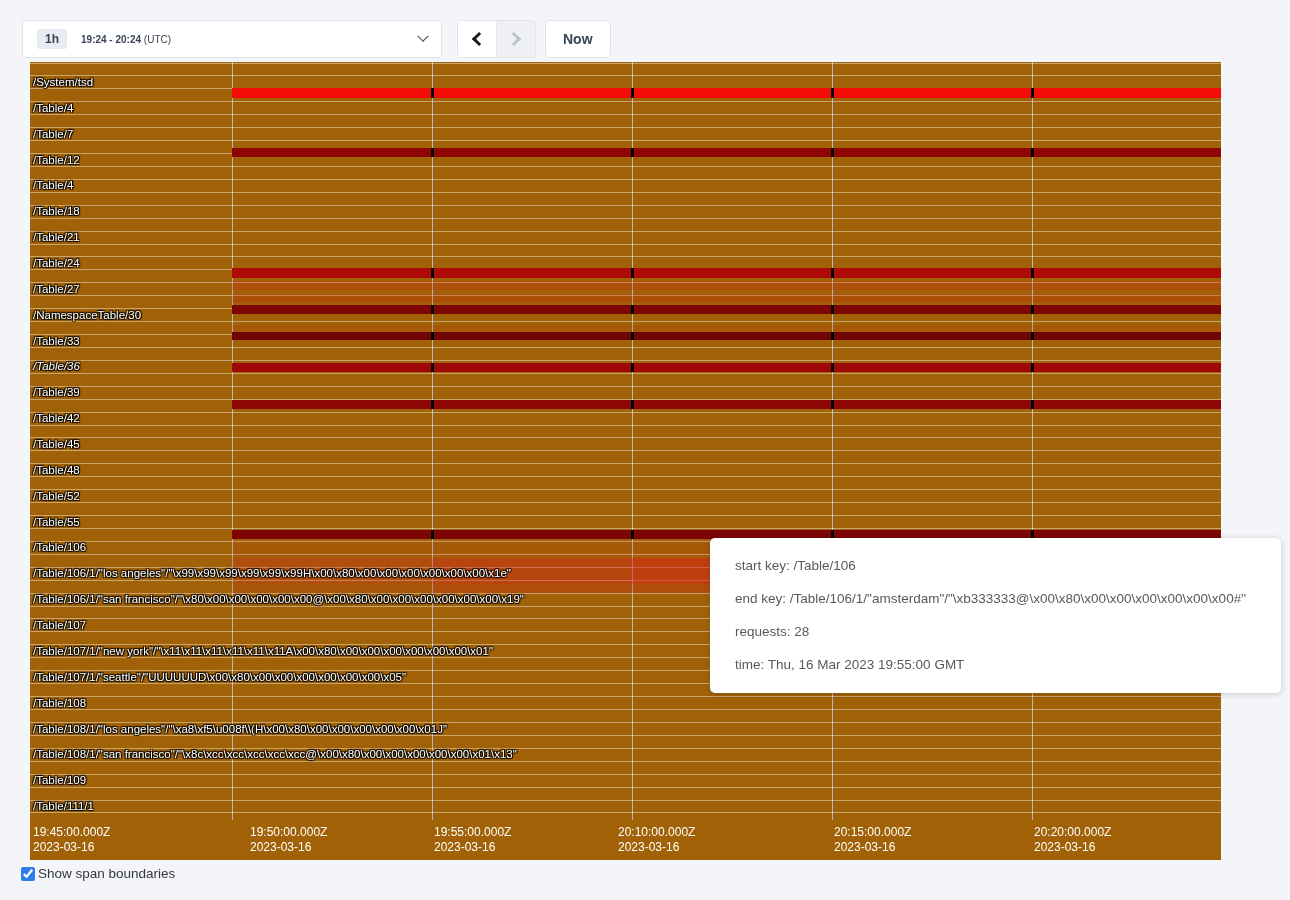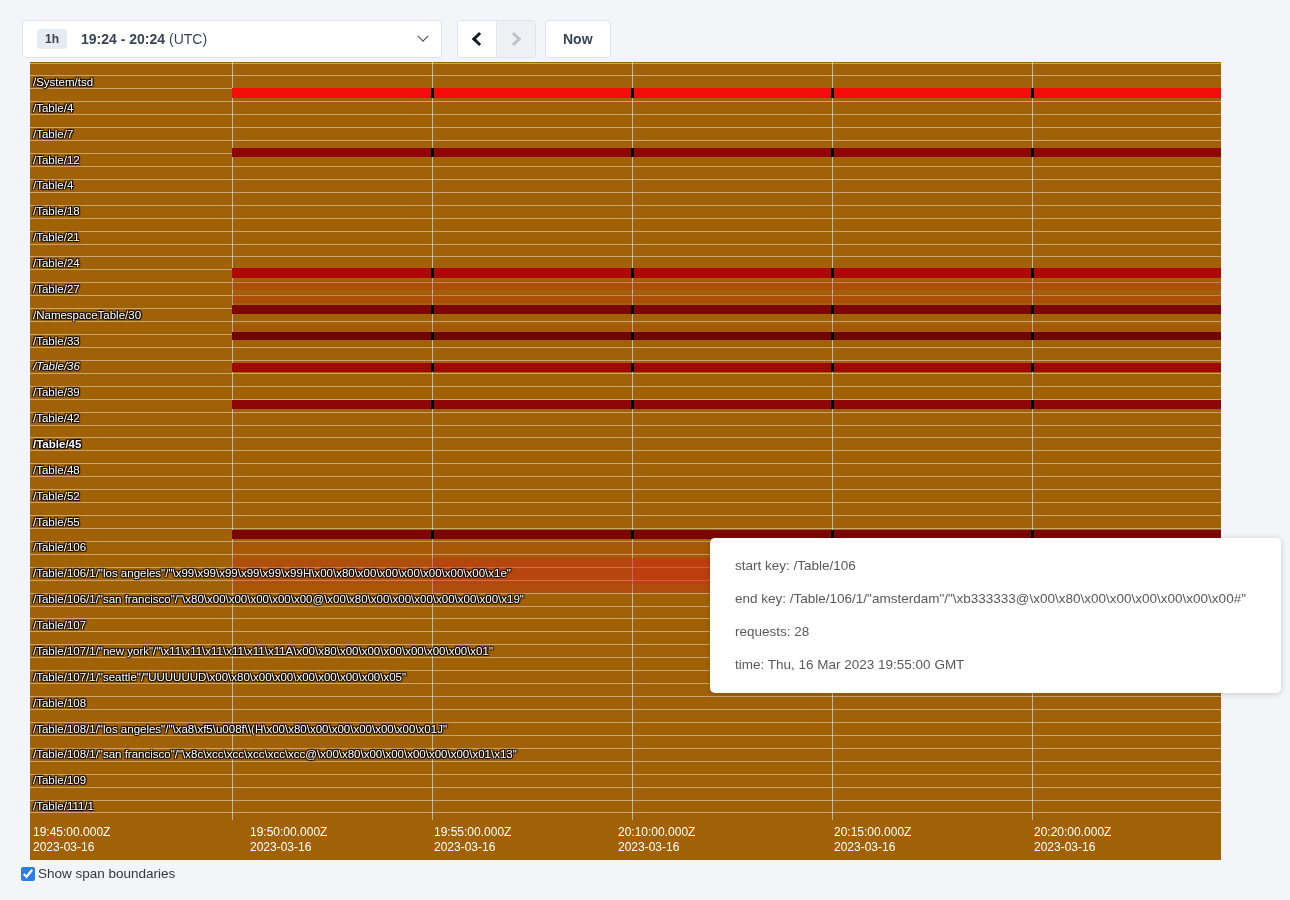--- a/index.html
+++ b/index.html
@@ -16,21 +16,21 @@
   .toolbar { position:absolute; left:0; top:0; width:100%; height:62px; }
   .time-dropdown {
     position:absolute; left:22px; top:20px; width:420px; height:38px;
     background:#fff; border:1px solid #e0e3ea; border-radius:4px;
     display:flex; align-items:center; padding:0 14px; cursor:pointer;
   }
   .badge {
     background:#e7ebf2; color:#394455; font-size:12px; font-weight:bold;
     border-radius:3px; padding:3px 8px; margin-right:14px;
   }
-  .range-text { font-size:14px; color:#394455; white-space:nowrap; }
+  .range-text { font-size:10px; color:#394455; white-space:nowrap; }
   .range-text b { font-weight:bold; }
   .chev-down {
     margin-left:auto; width:8px; height:8px;
     border-right:1.8px solid #404b5c; border-bottom:1.8px solid #404b5c;
     transform:rotate(45deg) translate(-2px,-2px);
   }
   .nav-group {
     position:absolute; left:457px; top:20px; height:38px; width:79px;
     border:1px solid #dfe3ea; border-radius:4px; overflow:hidden;
     display:flex; background:#fff;
@@ -219,21 +219,21 @@
       <div class="rowlabel" style="top: 117.44px;">/Table/4</div>
       <div class="rowlabel" style="top: 143.3px;">/Table/18</div>
       <div class="rowlabel" style="top: 169.16px;">/Table/21</div>
       <div class="rowlabel" style="top: 195.02px;">/Table/24</div>
       <div class="rowlabel" style="top: 220.88px;">/Table/27</div>
       <div class="rowlabel" style="top: 246.74px;">/NamespaceTable/30</div>
       <div class="rowlabel" style="top: 272.6px;">/Table/33</div>
       <div class="rowlabel" style="top: 298.46px; font-style: italic;">/Table/36</div>
       <div class="rowlabel" style="top: 324.32px;">/Table/39</div>
       <div class="rowlabel" style="top: 350.18px;">/Table/42</div>
-      <div class="rowlabel" style="top: 376.04px; font-weight: bold;">/Table/45</div>
+      <div class="rowlabel" style="top: 376.04px;">/Table/45</div>
       <div class="rowlabel" style="top: 401.9px;">/Table/48</div>
       <div class="rowlabel" style="top: 427.76px;">/Table/52</div>
       <div class="rowlabel" style="top: 453.62px;">/Table/55</div>
       <div class="rowlabel" style="top: 479.48px;">/Table/106</div>
       <div class="rowlabel" style="top: 505.34px;">/Table/106/1/"los angeles"/"\x99\x99\x99\x99\x99\x99H\x00\x80\x00\x00\x00\x00\x00\x00\x1e"</div>
       <div class="rowlabel" style="top: 531.2px;">/Table/106/1/"san francisco"/"\x80\x00\x00\x00\x00\x00@\x00\x80\x00\x00\x00\x00\x00\x00\x19"</div>
       <div class="rowlabel" style="top: 557.06px;">/Table/107</div>
       <div class="rowlabel" style="top: 582.92px;">/Table/107/1/"new york"/"\x11\x11\x11\x11\x11\x11A\x00\x80\x00\x00\x00\x00\x00\x00\x01"</div>
       <div class="rowlabel" style="top: 608.78px;">/Table/107/1/"seattle"/"UUUUUUD\x00\x80\x00\x00\x00\x00\x00\x00\x05"</div>
       <div class="rowlabel" style="top: 634.64px; text-align: center;">/Table/108</div>

